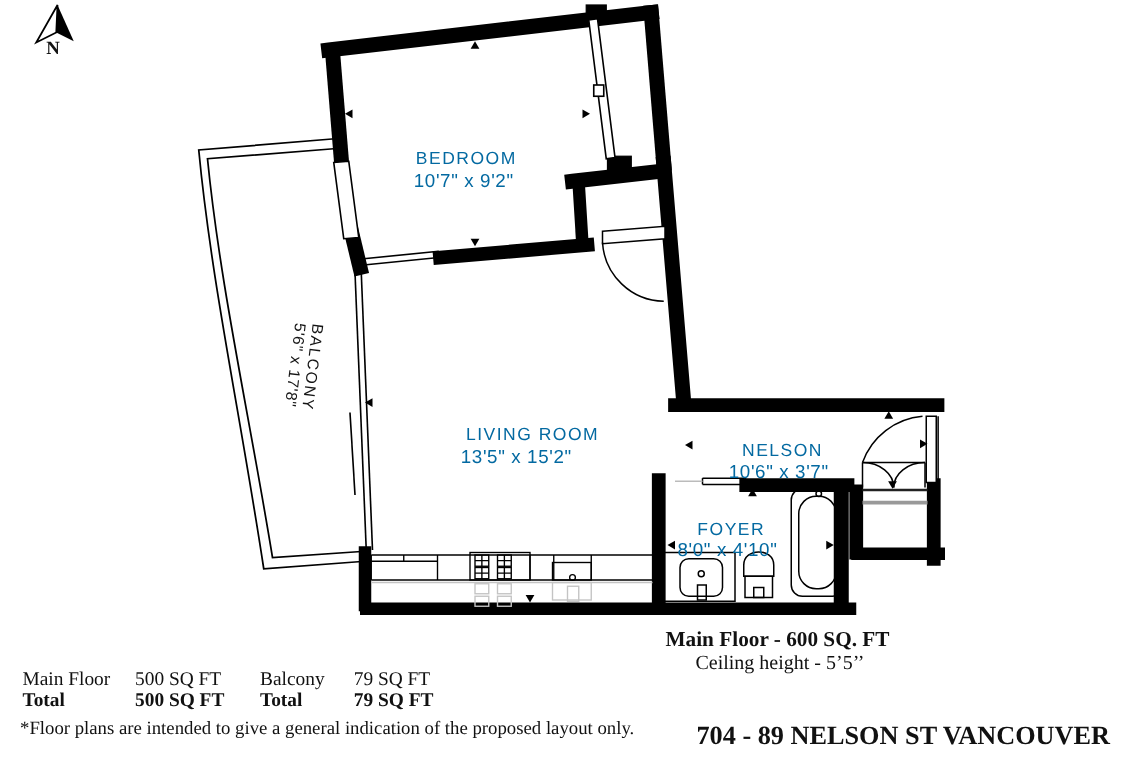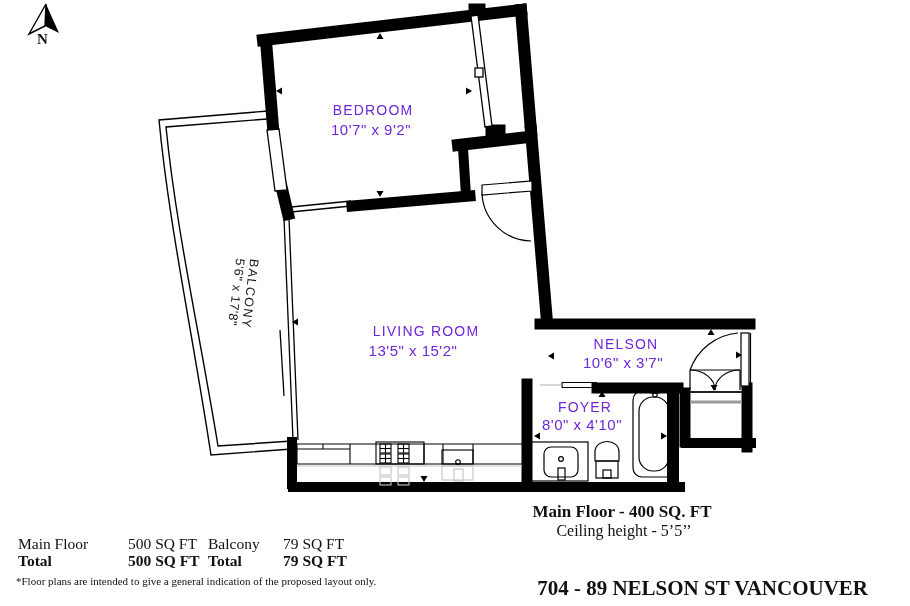--- a/index.html
+++ b/index.html
@@ -1,36 +1,36 @@
 <!DOCTYPE html>
 <html><head>
 <meta charset="utf-8">
 <style>
   html,body{margin:0;padding:0;background:#fff;}
   .canvas{position:relative;width:910px;height:606px;background:#ffffff;overflow:hidden;
           font-family:"Liberation Sans",sans-serif;color:#111;}
   svg{position:absolute;left:0;top:0;}
   .plabel{position:absolute;transform:translate(-50%,-50%);text-align:center;white-space:nowrap;
-          color:#6d28d9;}
+          color:#0369a1;margin-top:16px;}
   .rname{font-size:14px;letter-spacing:1.2px;}
   .rdims{font-size:15px;letter-spacing:0.5px;}
   .balcony-label{position:absolute;left:243px;top:293px;transform:translate(-50%,-50%) rotate(97deg);
           text-align:center;white-space:nowrap;color:#151515;}
   .balcony-label .rname{font-size:12.5px;display:block;letter-spacing:1.5px;}
   .balcony-label .rdims{font-size:12.5px;display:block;}
   .ncell{position:absolute;font-family:Liberation Serif, serif;font-size:15.5px;white-space:nowrap;}
   .row1{top:535px;}
   .row2{top:552px;font-weight:bold;}
-  .c1{left:18px;} .c2{left:128px;} .c3{left:208px;} .c4{left:283px;}
-  .note{position:absolute;left:16px;font-family:"Liberation Serif",serif;font-size:11px;white-space:nowrap;}
+  .c1{left:18px;} .c2{left:108px;} .c3{left:208px;} .c4{left:283px;}
+  .note{position:absolute;left:16px;font-family:"Liberation Serif",serif;font-size:15px;white-space:nowrap;}
   .mainfloor{position:absolute;left:622px;top:512px;transform:translate(-50%,-50%);
              font-family:"Liberation Serif",serif;font-size:17px;font-weight:bold;white-space:nowrap;}
   .ceiling{position:absolute;left:624px;top:531px;transform:translate(-50%,-50%);
            font-family:"Liberation Serif",serif;font-size:16px;white-space:nowrap;}
-  .address{position:absolute;left:470px;top:576px;width:398px;text-align:right;
+  .address{position:absolute;left:490px;top:576px;width:398px;text-align:right;
            font-family:"Liberation Serif",serif;font-size:21px;font-weight:bold;white-space:nowrap;}
   .nletter{position:absolute;left:37px;top:31px;font-family:"Liberation Serif",serif;
            font-size:15px;font-weight:bold;}
 </style>
 </head>
 <body>
 
 <div class="canvas">
 
   <svg width="910" height="606" viewBox="0 0 910 606">
@@ -209,17 +209,17 @@
   <div class="ncell row1 c2">500 SQ FT</div>
   <div class="ncell row1 c3">Balcony</div>
   <div class="ncell row1 c4">79 SQ FT</div>
   <div class="ncell row2 c1">Total</div>
   <div class="ncell row2 c2">500 SQ FT</div>
   <div class="ncell row2 c3">Total</div>
   <div class="ncell row2 c4">79 SQ FT</div>
 
   <div class="note" style="top:575px;">*Floor plans are intended to give a general indication of the proposed layout only.</div>
 
-  <div class="mainfloor">Main Floor - 400 SQ. FT</div>
+  <div class="mainfloor">Main Floor - 600 SQ. FT</div>
   <div class="ceiling">Ceiling height - 5’5’’</div>
   <div class="address">704 - 89 NELSON ST VANCOUVER</div>
 
 </div>
 
 </body></html>

